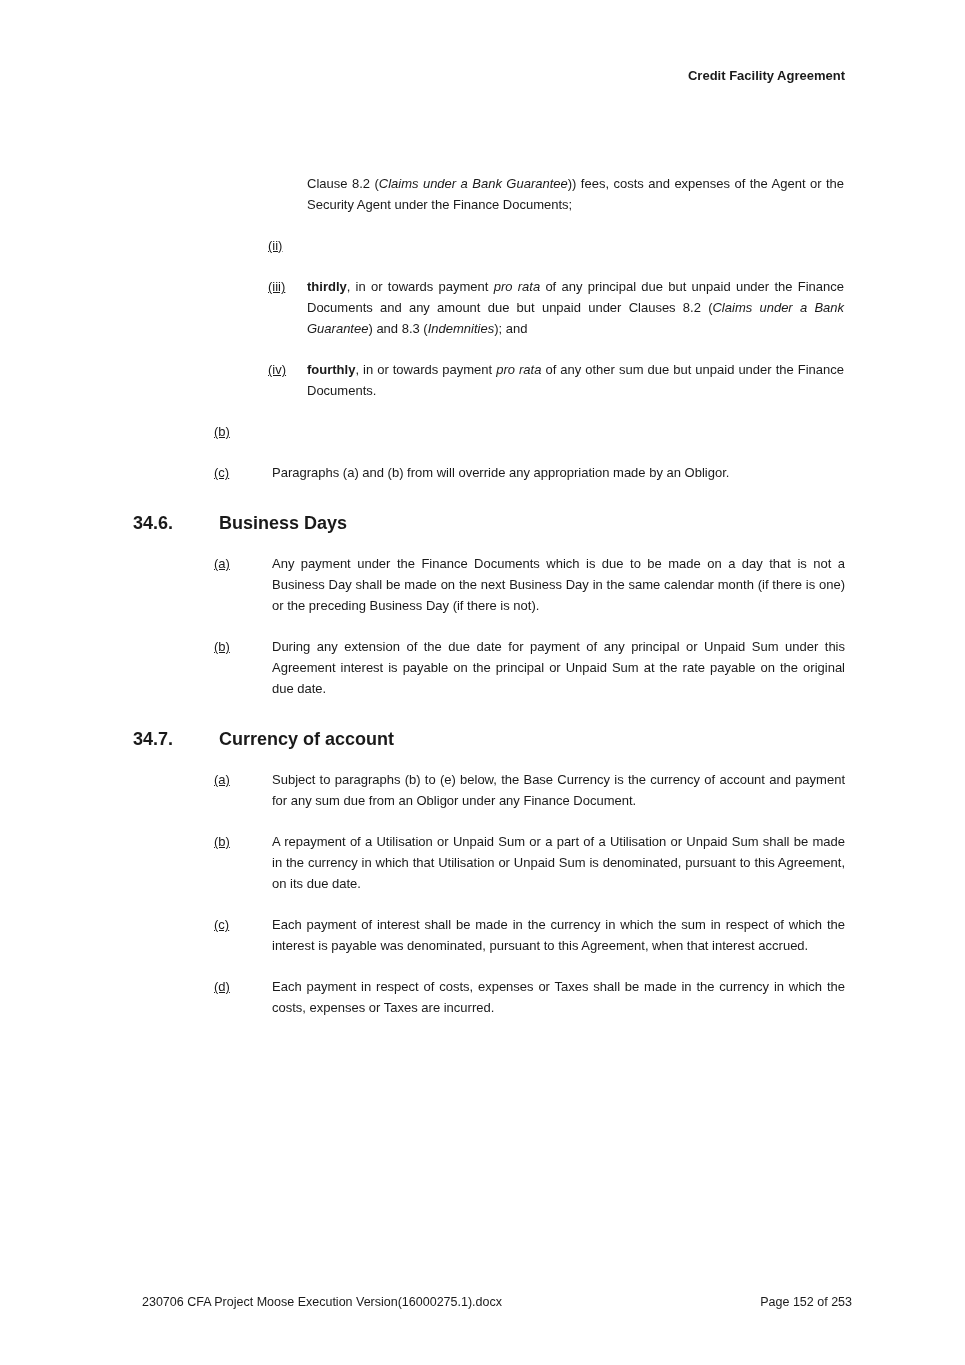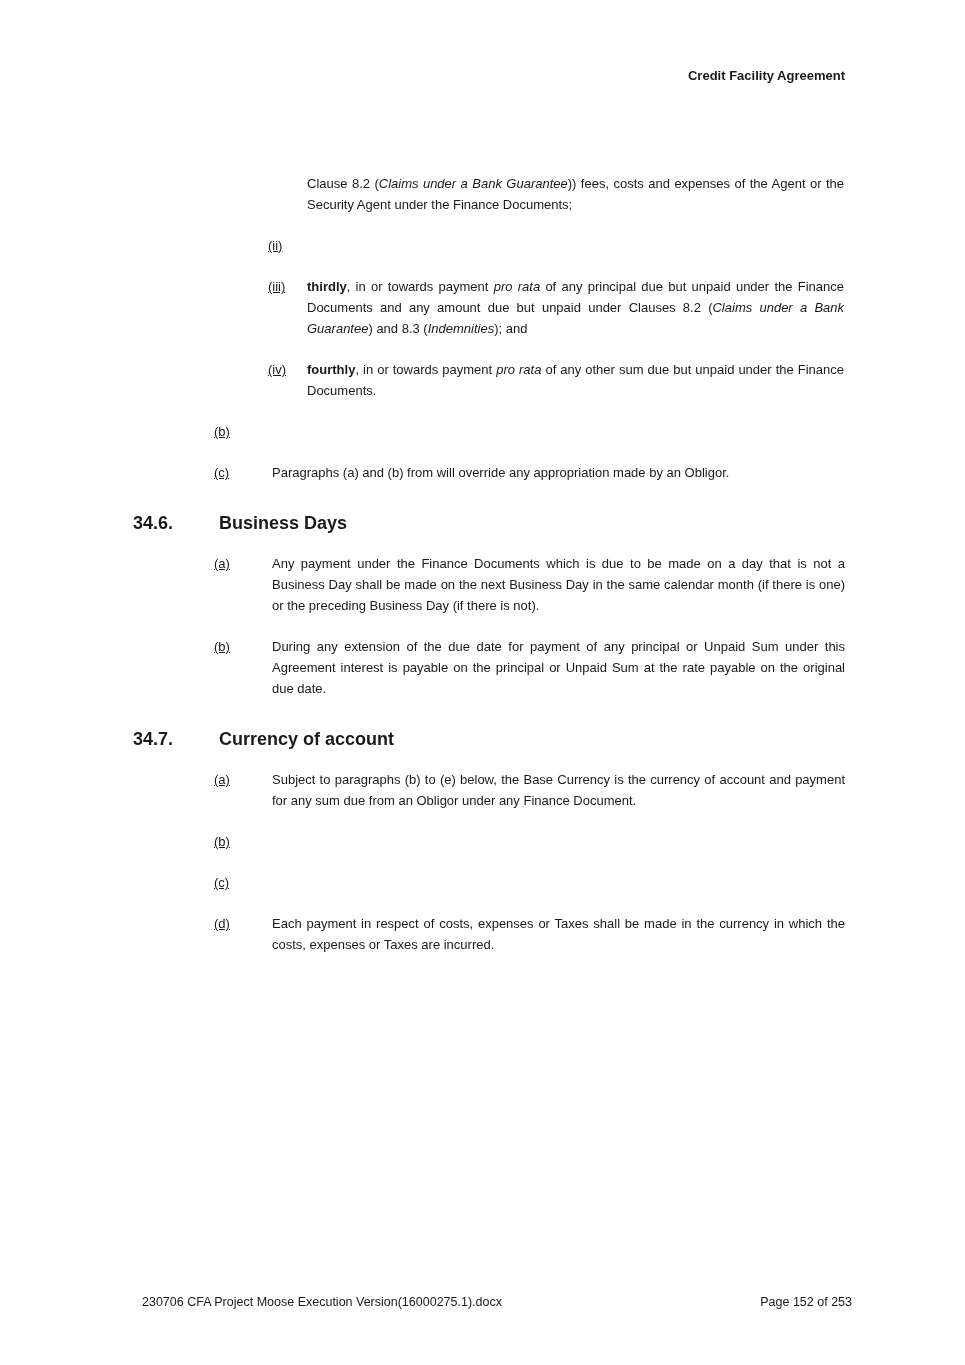--- a/index.html
+++ b/index.html
@@ -131,24 +131,26 @@
       <span>Currency of account</span>
     </div>
 
     <div class="row l2">
       <span class="mk">(a)</span>
       <p class="txt">Subject to paragraphs (b) to (e) below, the Base Currency is the currency of account and payment for any sum due from an Obligor under any Finance Document.</p>
     </div>
 
     <div class="row l2">
       <span class="mk">(b)</span>
+      <p class="txt">A repayment of a Utilisation or Unpaid Sum or a part of a Utilisation or Unpaid Sum shall be made in the currency in which that Utilisation or Unpaid Sum is denominated, pursuant to this Agreement, on its due date.</p>
     </div>
 
     <div class="row l2">
       <span class="mk">(c)</span>
+      <p class="txt">Each payment of interest shall be made in the currency in which the sum in respect of which the interest is payable was denominated, pursuant to this Agreement, when that interest accrued.</p>
     </div>
 
     <div class="row l2">
       <span class="mk">(d)</span>
       <p class="txt">Each payment in respect of costs, expenses or Taxes shall be made in the currency in which the costs, expenses or Taxes are incurred.</p>
     </div>
 
   </div>
 
   <div class="footer">

